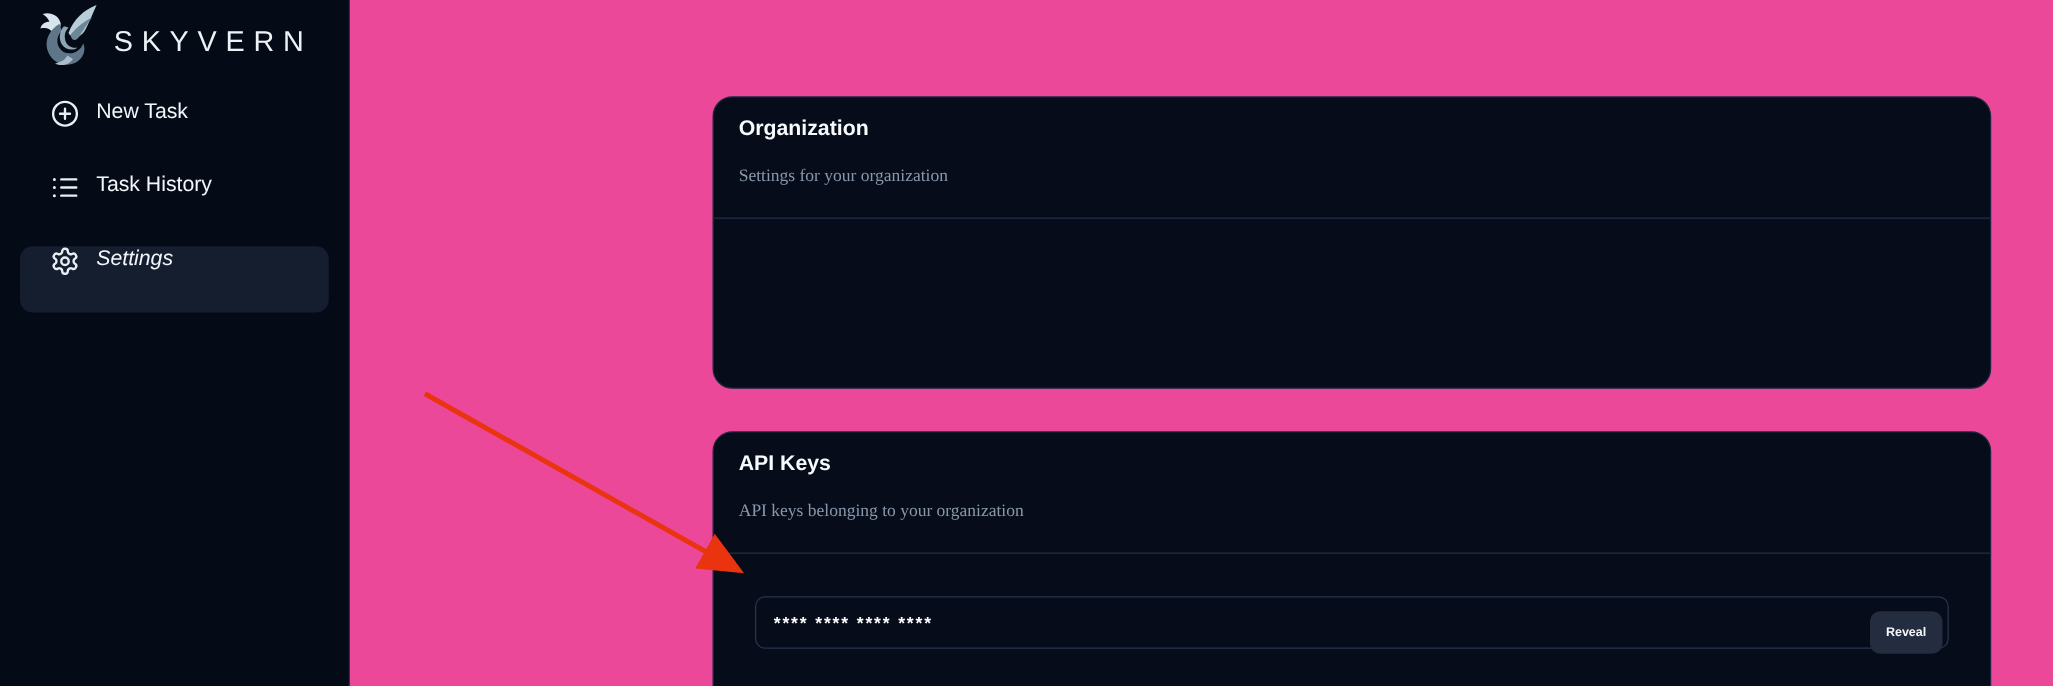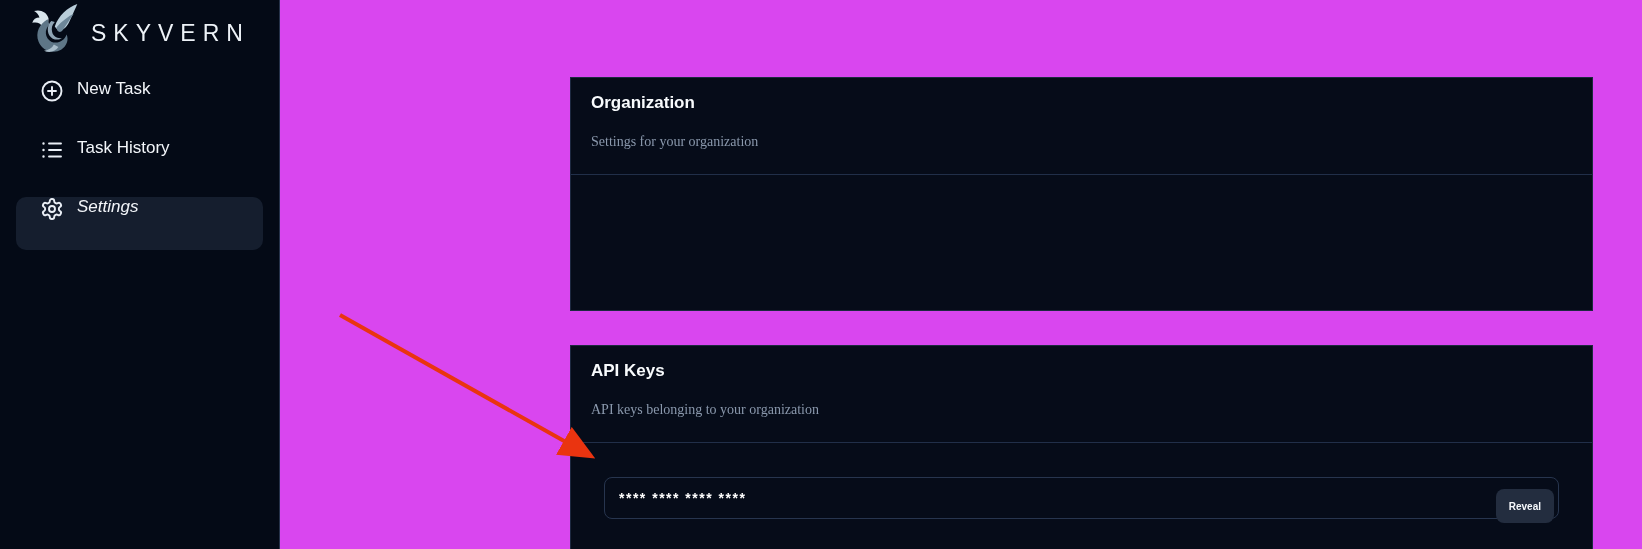--- a/index.html
+++ b/index.html
@@ -1,20 +1,20 @@
 <!DOCTYPE html>
 <html><head>
 <meta charset="utf-8">
 <style>
   * { margin:0; padding:0; box-sizing:border-box; }
   html,body { background:#04070f; }
   body { font-family:"Liberation Sans","DejaVu Sans",sans-serif; }
   .screen {
     position:relative; width:1642px; height:549px;
-    background:#d946ef; overflow:hidden; color:#eef2f7;padding-left:40px;
+    background:#ec4899; overflow:hidden; color:#eef2f7;padding-left:40px;
   }
 
   
   .sidebar {
     position:absolute; left:0; top:0; width:280px; height:549px;
     border-right:1px solid #26334a; background:#040a16;
   }
   .logo { display:flex; align-items:center; gap:9px; padding:3px 0 0 24px; }
   .logo svg { width:58px; height:54px; display:block; }
   .app-name {
@@ -26,21 +26,21 @@
     height:53px; border-radius:10px; display:flex; 
     gap:13px; padding:0 0 0 24px; font-size:17px; color:#f3f6fa; cursor:pointer;
   }
   .nav-item.active { background:#151e2e;font-style:italic; }
   .nav-item svg { width:24px; height:24px; stroke:#e9eef5; fill:none;
     stroke-width:1.9; stroke-linecap:round; stroke-linejoin:round; }
 
   
   .card {
     position:absolute; left:570px; width:1023px;
-    background:#060c19; border:1px solid #1d2940; border-radius:0;
+    background:#060c19; border:1px solid #1d2940; border-radius:16px;
   }
   .card-organization { top:77px; height:234px; }
   .card-api-keys { top:345px; height:234px; }
   .card-header { padding:15px 20px 24px; border-bottom:1px solid #212f49; }
   .card-title { font-size:17px; font-weight:700; color:#f8fbfd; }
   .card-sub { margin-top:21px; font-size:14px; color:#8a98ac;font-family:Liberation Serif, serif; }
   .card-body { padding:32px 33px 24px; }
 
   .field-row { display:flex; align-items:center; }
   .field-row + .field-row { margin-top:14px; }

